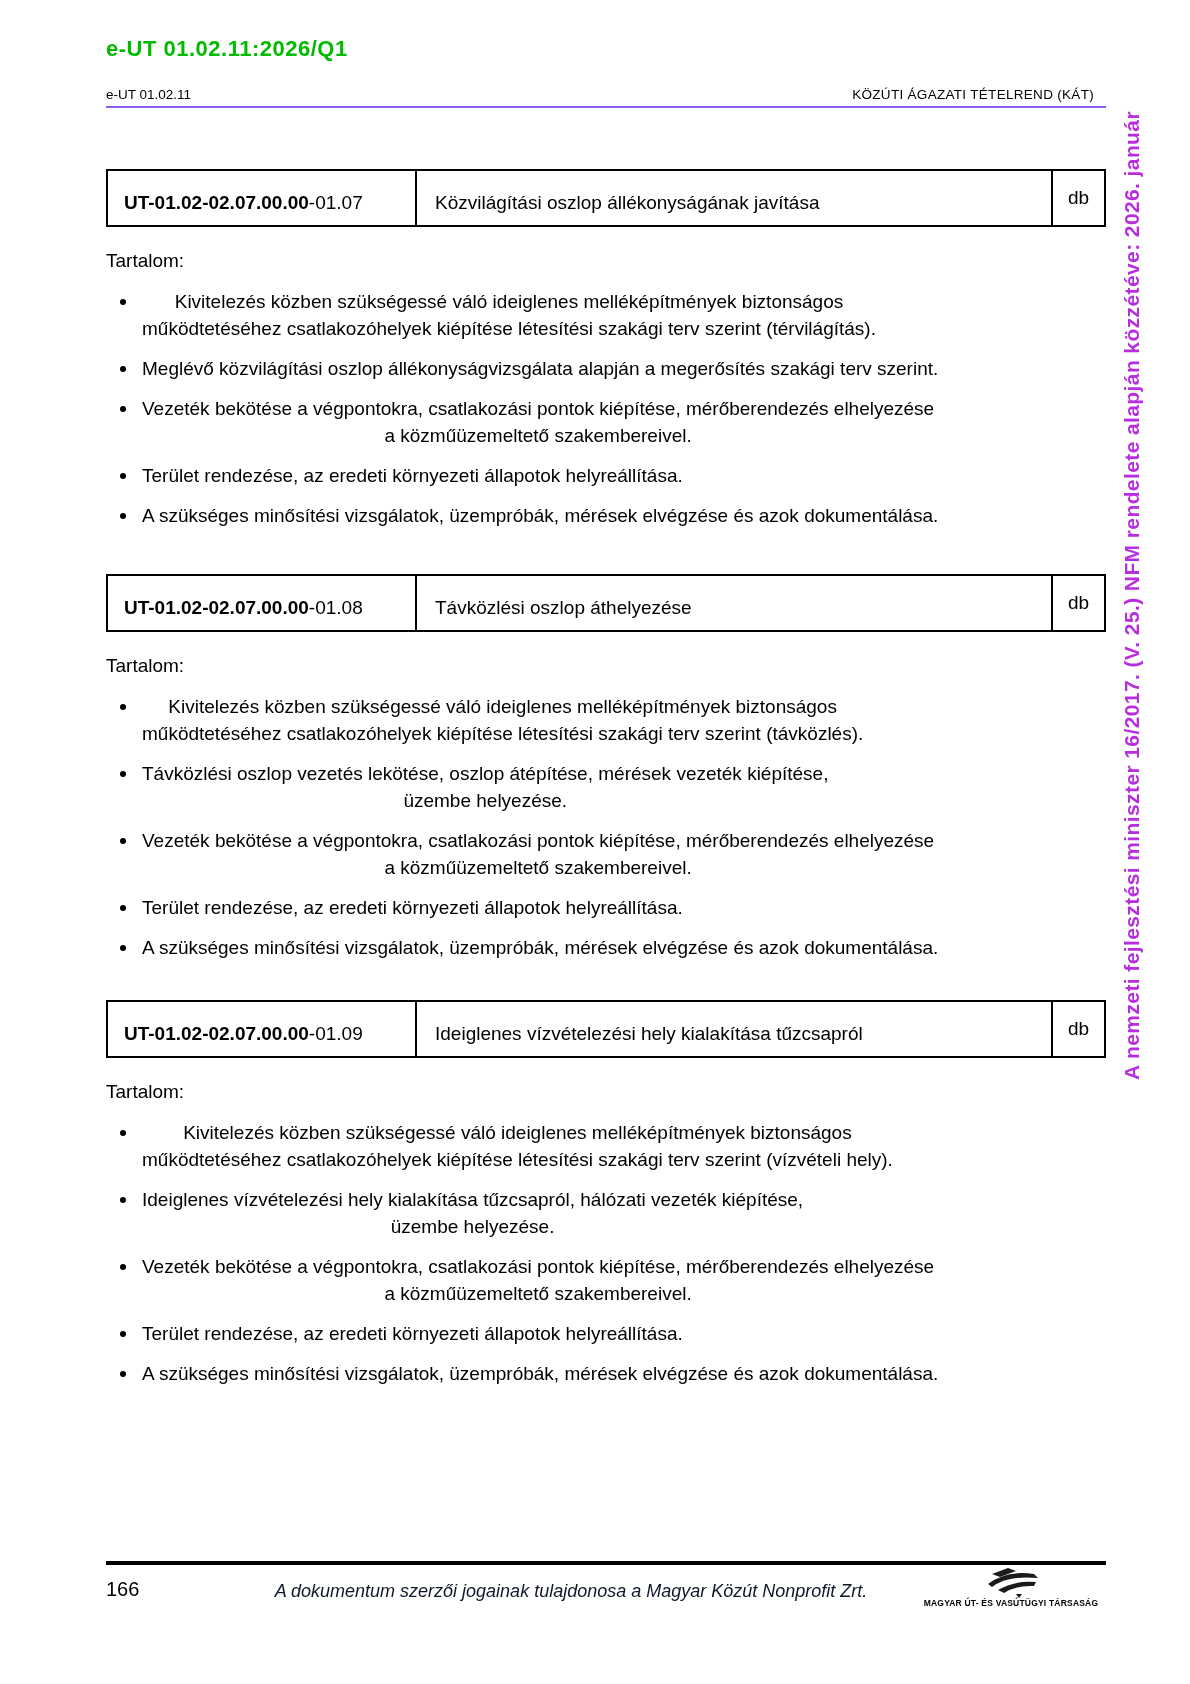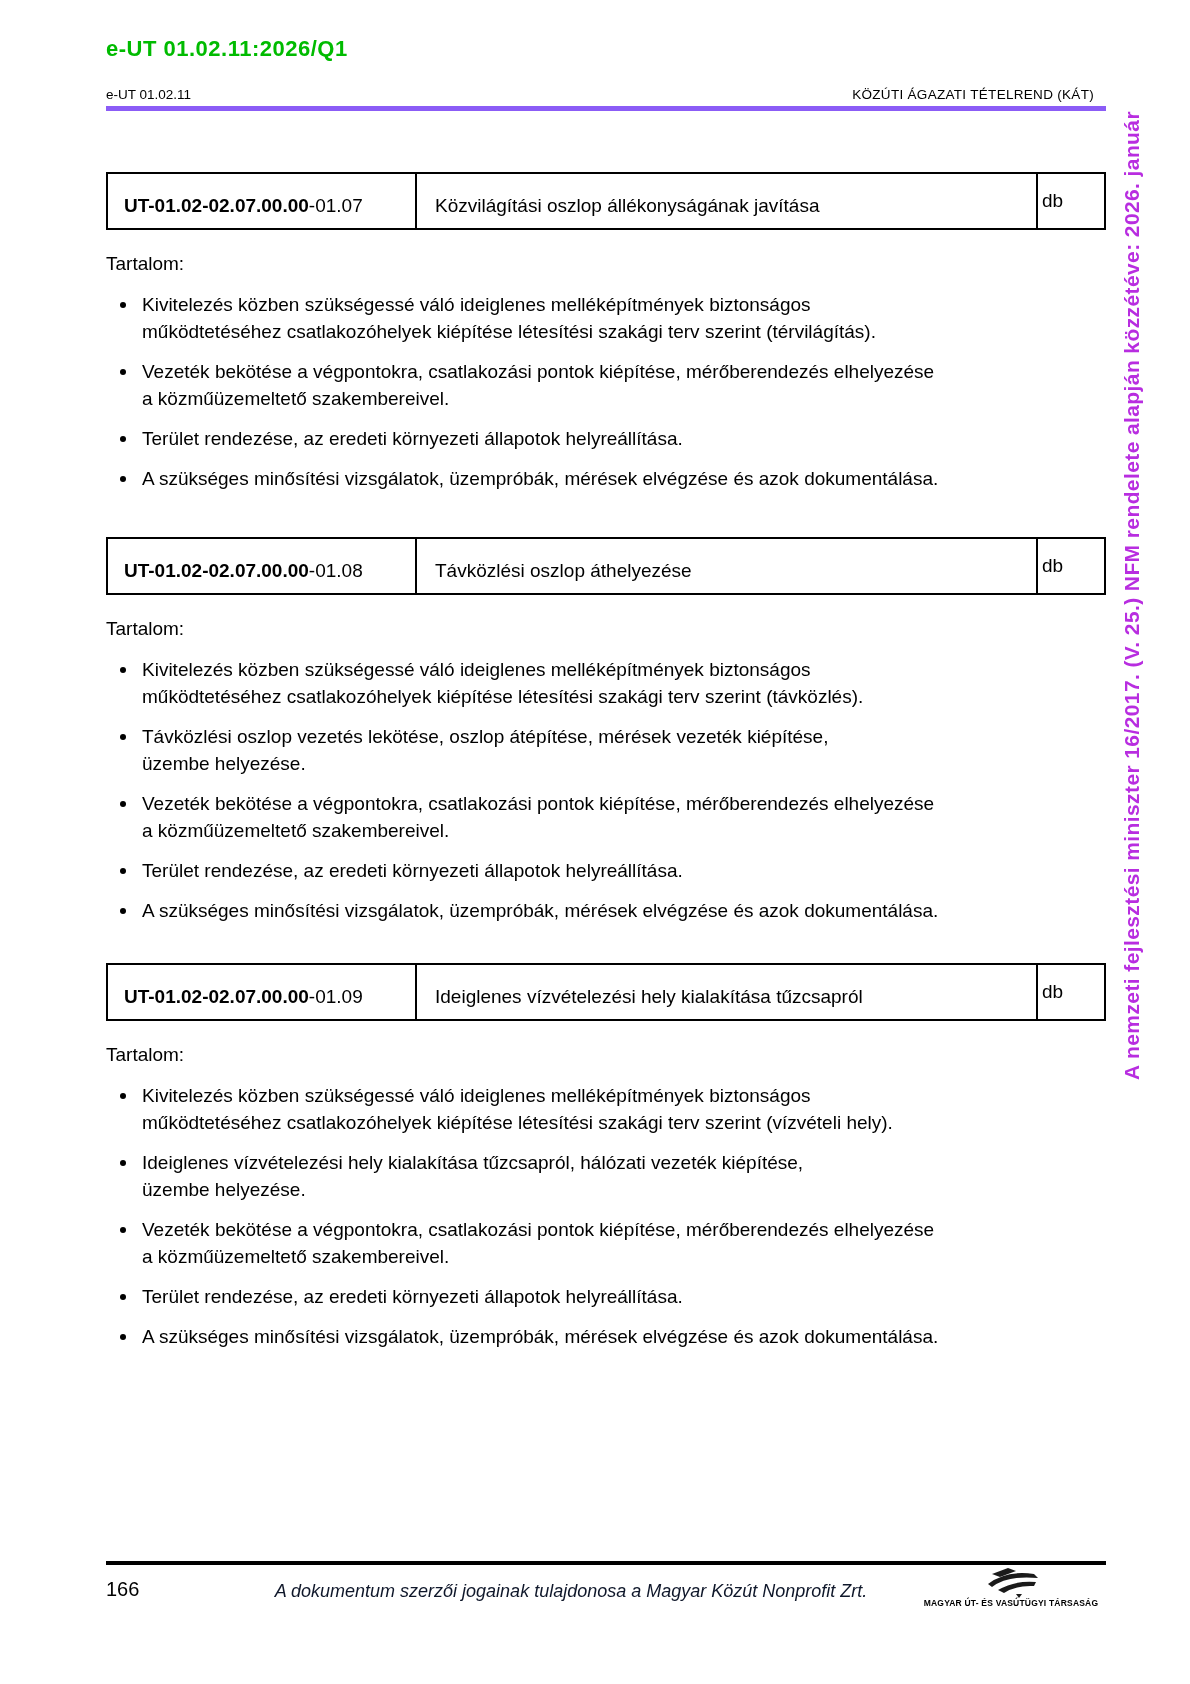--- a/index.html
+++ b/index.html
@@ -22,41 +22,41 @@
     text-align:left; padding-right:28px;
     font-size:22px; font-weight:bold;
     color:#00bb00;
     letter-spacing:0.5px;
   }
 
   .running-head {
     margin-top:25px;
     display:flex; justify-content:space-between; align-items:flex-end;
     font-size:13.5px;
-    border-bottom:5px solid #8b5cf6;
+    border-bottom:2px solid #8b5cf6;
     padding-bottom:4px;
   }
   .running-head .rh-right { padding-right:12px; letter-spacing:0.3px; }
 
   .item-table {
     margin-top:61px;
     width:100%; border-collapse:collapse;
     table-layout:fixed;
   }
   .item-table td {
     border:2px solid #000;
     height:56px;
     font-size:19px;
     vertical-align:middle;
     padding:10px 0 0 16px;
     overflow:hidden; white-space:nowrap;
   }
   .item-table td.code { width:309px; }
   .item-table td.desc { padding-left:18px; }
-  .item-table td.unit { width:68px; text-align:left; padding:4px; }
+  .item-table td.unit { width:53px; text-align:center; padding:4px; }
   .code .code-bold { font-weight:bold; }
 
   .content-label {
     margin-top:23px;
     font-size:19px;
   }
 
   ul.bullets {
     list-style:none;
     margin-top:16px;
@@ -66,21 +66,21 @@
     margin-bottom:13px;
     font-size:19px;
     line-height:27px;
   }
   ul.bullets li .dot {
     flex:0 0 auto;
     width:6px; height:6px; border-radius:50%;
     background:#000;
     margin:11px 16px 0 14px;
   }
-  ul.bullets li .btxt { white-space:pre-line; }
+  ul.bullets li .btxt { white-space:pre-line;text-align:center; }
 
   .sect-gap-2 { margin-top:45px; }
   .sect-gap-3 { margin-top:39px; }
 
   .side-note {
     position:absolute;
     left:1112px; top:138px;
     height:942px; width:40px;
     writing-mode:vertical-rl;
     transform:rotate(180deg);
@@ -138,20 +138,24 @@
         <td class="unit">db</td>
       </tr>
     </tbody>
       </table>
     <div class="content-label">Tartalom:</div>
     <ul class="bullets">
       <li>
           <span class="dot"></span>
           <span class="btxt">Kivitelezés közben szükségessé váló ideiglenes melléképítmények biztonságos
 működtetéséhez csatlakozóhelyek kiépítése létesítési szakági terv szerint (térvilágítás).</span>
+        </li>
+      <li>
+          <span class="dot"></span>
+          <span class="btxt">Meglévő közvilágítási oszlop állékonyságvizsgálata alapján a megerősítés szakági terv szerint.</span>
         </li>
       <li>
           <span class="dot"></span>
           <span class="btxt">Vezeték bekötése a végpontokra, csatlakozási pontok kiépítése, mérőberendezés elhelyezése
 a közműüzemeltető szakembereivel.</span>
         </li>
       <li>
           <span class="dot"></span>
           <span class="btxt">Terület rendezése, az eredeti környezeti állapotok helyreállítása.</span>
         </li>

